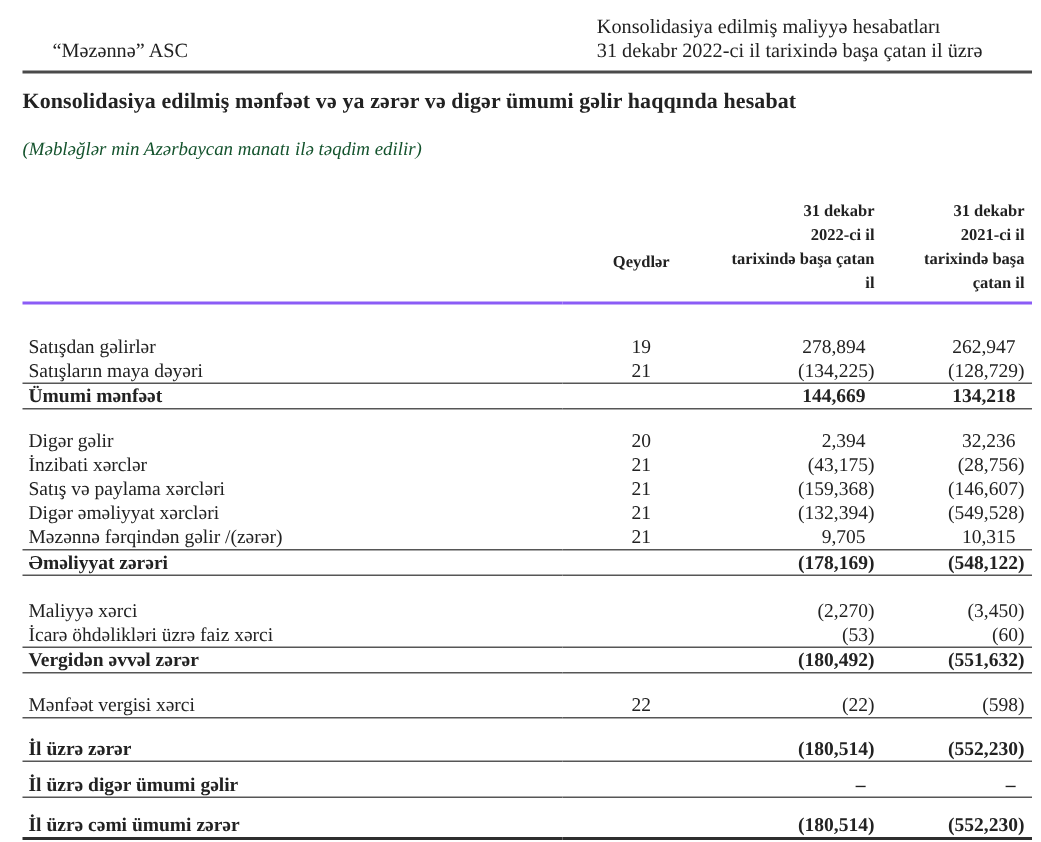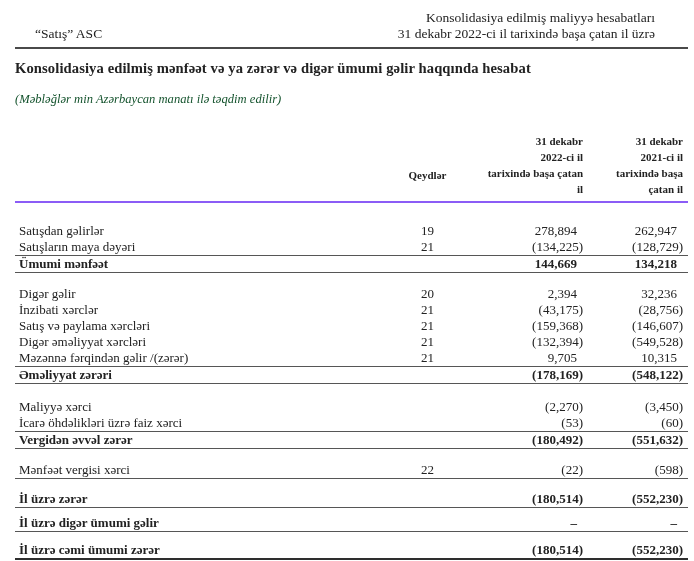--- a/index.html
+++ b/index.html
@@ -12,21 +12,21 @@
   }
   .page { width: 694px; height: 561px; padding: 10px 6px 0 15px; }
 
   
   .doc-header {
     display: flex; justify-content: space-between; align-items: flex-end;
     border-bottom: 2px solid #4a4a4a;
     padding-bottom: 5px;
   }
   .company { font-size: 13.5px; padding-left: 20px; line-height: 16px; }
-  .report-ref { text-align: right; font-size: 13.5px; line-height: 16px; padding-right: 33px; }
+  .report-ref { font-size: 13.5px; line-height: 16px; padding-right: 33px; }
 
   .statement-title { font-size: 14.6px; font-weight: bold; margin-top: 11px; letter-spacing: .1px; }
   .units-note { font-style: italic; font-size: 12.6px; margin-top: 15px; color: #14532d; }
 
   
   table.statement {
     border-collapse: collapse;
     table-layout: fixed;
     width: 673px;
     margin-top: 26px;
@@ -57,21 +57,21 @@
   tr.rule td  { border-bottom: 1px solid #565656; }
   tr.thick td { border-bottom: 2.5px solid #2e2e2e; }
   tr.spacer td { border: none; padding: 0; line-height: 0; font-size: 0; }
 </style>
 </head>
 <body>
 
 <div class="page">
 
   <header class="doc-header">
-    <div class="company">“Satış” ASC</div>
+    <div class="company">“Məzənnə” ASC</div>
     <div class="report-ref">
       <div>Konsolidasiya edilmiş maliyyə hesabatları</div>
       <div>31 dekabr 2022-ci il tarixində başa çatan il üzrə</div>
     </div>
   </header>
 
   <h1 class="statement-title">Konsolidasiya edilmiş mənfəət və ya zərər və digər ümumi gəlir haqqında hesabat</h1>
   <p class="units-note">(Məbləğlər min Azərbaycan manatı ilə təqdim edilir)</p>
 
   <table class="statement">

